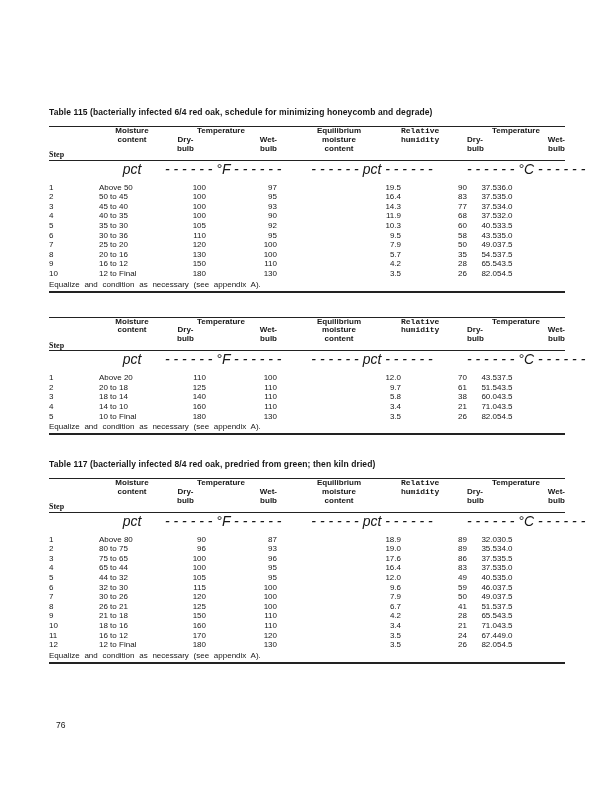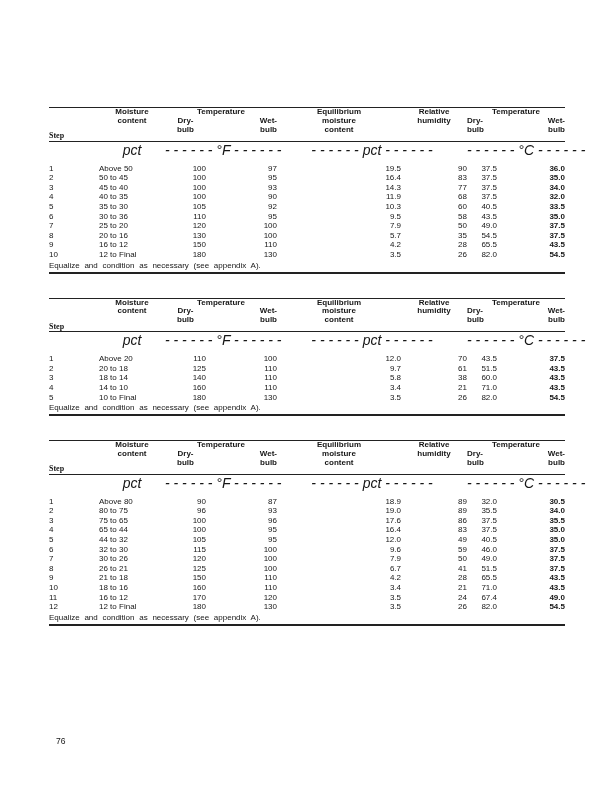--- a/index.html
+++ b/index.html
@@ -27,59 +27,203 @@
   col.w4{width:124px} col.w5{width:66px} col.w6{width:30px} col.w7{width:68px}
 
   
   thead th { font-weight:bold; font-size:8px; line-height:8.8px; white-space:nowrap; }
   thead tr.hr1 th { border-top:1.5px solid #222; }
   thead .hb { border-bottom:1.5px solid #222; }
   th.grp { text-align:center; vertical-align:top; padding-top:2.5px; }
   th.h-step { vertical-align:bottom; text-align:left; padding-bottom:1px;font-family:Liberation Serif, serif; }
   th.h-moist { vertical-align:top; text-align:center; padding-top:11.5px; }
   th.h-emc { vertical-align:top; text-align:center; padding-top:2.5px; }
-  th.h-rh { vertical-align:top; text-align:center; padding-top:11.5px; }
+  th.h-rh { vertical-align:top; text-align:left; padding-top:11.5px;font-family:Liberation Mono, monospace; }
   tr.hr2 th { vertical-align:top; height:24px; }
   th.h-dryf { text-align:center; }
   th.h-wetf { text-align:right; padding-right:4px; }
   th.h-dryc { text-align:left; }
   th.h-wetc { text-align:right; padding-right:3px; }
 
   
   tr.units td { font-style:italic; font-size:14px; line-height:8.8px;
                 padding:4px 0 9px 0; text-align:center; white-space:nowrap; }
 
   
   tr.data td { font-size:8px; line-height:9.6px; white-space:nowrap; }
   td.c0 { text-align:left; }
   td.c1 { text-align:left; padding-left:8px; }
   td.c2 { text-align:right; padding-right:3px; }
   td.c3 { text-align:right; padding-right:4px; }
   td.c4 { text-align:right; padding-right:4px; }
   td.c5 { text-align:right; padding-right:2px; }
   td.c6 { text-align:right; padding-right:8px; }
-  td.c7 { text-align:right; padding-right:3px;font-weight:bold; }
+  td.c7 { text-align:left; padding-right:3px; }
 
   
   tr.note td {
     text-align:left; font-size:8px; line-height:9px;
     padding:1px 0 2px 0; border-bottom:2px solid #222;
     word-spacing:2.5px;
   }
 
   .page-num {
-    position:absolute; left:56px; top:736px;
+    position:absolute; left:56px; top:720px;
     font-size:8.5px; font-weight:normal;
   }
 </style>
 </head>
 <body>
 
 <div class="content">
   <div id="tables-host">
+  <section class="tbl-block">
+    <h2 class="tbl-title">Table 115 (bacterially infected 6/4 red oak, schedule for minimizing honeycomb and degrade)</h2>
+    <table class="sched">
+      <colgroup>
+        <col class="w0">
+            <col class="w1">
+            <col class="w2">
+            <col class="w3">
+        <col class="w4">
+            <col class="w5">
+            <col class="w6">
+            <col class="w7">
+      </colgroup>
+      <thead>
+        <tr class="hr1">
+          <th rowspan="2" class="h-step hb">Step</th>
+          <th rowspan="2" class="h-moist hb"><span>Moisture</span><br><span>content</span></th>
+          <th colspan="2" class="grp">Temperature</th>
+          <th rowspan="2" class="h-emc hb"><span>Equilibrium</span><br><span>moisture</span><br><span>content</span></th>
+          <th rowspan="2" class="h-rh hb"><span>Relative</span><br><span>humidity</span></th>
+          <th colspan="2" class="grp">Temperature</th>
+        </tr>
+        <tr class="hr2">
+          <th class="h-dryf hb"><span>Dry-</span><br><span>bulb</span></th>
+          <th class="h-wetf hb"><span>Wet-</span><br><span>bulb</span></th>
+          <th class="h-dryc hb"><span>Dry-</span><br><span>bulb</span></th>
+          <th class="h-wetc hb"><span>Wet-</span><br><span>bulb</span></th>
+        </tr>
+      </thead>
+      <tbody>
+        <tr class="units">
+          <td></td>
+          <td>pct</td>
+          <td colspan="2">- - - - - - °F - - - - - -</td>
+          <td colspan="2">- - - - - - pct - - - - - -</td>
+          <td colspan="2">- - - - - - °C - - - - - -</td>
+        </tr>
+        <tr class="data">
+              <td class="c0">1</td>
+              <td class="c1">Above 50</td>
+              <td class="c2">100</td>
+              <td class="c3">97</td>
+              <td class="c4">19.5</td>
+              <td class="c5">90</td>
+              <td class="c6">37.5</td>
+              <td class="c7">36.0</td>
+            </tr>
+            <tr class="data">
+              <td class="c0">2</td>
+              <td class="c1">50 to 45</td>
+              <td class="c2">100</td>
+              <td class="c3">95</td>
+              <td class="c4">16.4</td>
+              <td class="c5">83</td>
+              <td class="c6">37.5</td>
+              <td class="c7">35.0</td>
+            </tr>
+            <tr class="data">
+              <td class="c0">3</td>
+              <td class="c1">45 to 40</td>
+              <td class="c2">100</td>
+              <td class="c3">93</td>
+              <td class="c4">14.3</td>
+              <td class="c5">77</td>
+              <td class="c6">37.5</td>
+              <td class="c7">34.0</td>
+            </tr>
+            <tr class="data">
+              <td class="c0">4</td>
+              <td class="c1">40 to 35</td>
+              <td class="c2">100</td>
+              <td class="c3">90</td>
+              <td class="c4">11.9</td>
+              <td class="c5">68</td>
+              <td class="c6">37.5</td>
+              <td class="c7">32.0</td>
+            </tr>
+            <tr class="data">
+              <td class="c0">5</td>
+              <td class="c1">35 to 30</td>
+              <td class="c2">105</td>
+              <td class="c3">92</td>
+              <td class="c4">10.3</td>
+              <td class="c5">60</td>
+              <td class="c6">40.5</td>
+              <td class="c7">33.5</td>
+            </tr>
+            <tr class="data">
+              <td class="c0">6</td>
+              <td class="c1">30 to 36</td>
+              <td class="c2">110</td>
+              <td class="c3">95</td>
+              <td class="c4">9.5</td>
+              <td class="c5">58</td>
+              <td class="c6">43.5</td>
+              <td class="c7">35.0</td>
+            </tr>
+            <tr class="data">
+              <td class="c0">7</td>
+              <td class="c1">25 to 20</td>
+              <td class="c2">120</td>
+              <td class="c3">100</td>
+              <td class="c4">7.9</td>
+              <td class="c5">50</td>
+              <td class="c6">49.0</td>
+              <td class="c7">37.5</td>
+            </tr>
+            <tr class="data">
+              <td class="c0">8</td>
+              <td class="c1">20 to 16</td>
+              <td class="c2">130</td>
+              <td class="c3">100</td>
+              <td class="c4">5.7</td>
+              <td class="c5">35</td>
+              <td class="c6">54.5</td>
+              <td class="c7">37.5</td>
+            </tr>
+            <tr class="data">
+              <td class="c0">9</td>
+              <td class="c1">16 to 12</td>
+              <td class="c2">150</td>
+              <td class="c3">110</td>
+              <td class="c4">4.2</td>
+              <td class="c5">28</td>
+              <td class="c6">65.5</td>
+              <td class="c7">43.5</td>
+            </tr>
+            <tr class="data">
+              <td class="c0">10</td>
+              <td class="c1">12 to Final</td>
+              <td class="c2">180</td>
+              <td class="c3">130</td>
+              <td class="c4">3.5</td>
+              <td class="c5">26</td>
+              <td class="c6">82.0</td>
+              <td class="c7">54.5</td>
+            </tr>
+            <tr class="note">
+          <td colspan="8">Equalize and condition as necessary (see appendix A).</td>
+        </tr>
+      </tbody>
+    </table>
+  </section>
+
   <section class="tbl-block">
     <table class="sched">
       <colgroup>
         <col class="w0">
             <col class="w1">
             <col class="w2">
             <col class="w3">
         <col class="w4">
             <col class="w5">
             <col class="w6">
@@ -104,126 +248,77 @@
       <tbody>
         <tr class="units">
           <td></td>
           <td>pct</td>
           <td colspan="2">- - - - - - °F - - - - - -</td>
           <td colspan="2">- - - - - - pct - - - - - -</td>
           <td colspan="2">- - - - - - °C - - - - - -</td>
         </tr>
         <tr class="data">
               <td class="c0">1</td>
-              <td class="c1">Above 50</td>
-              <td class="c2">100</td>
-              <td class="c3">97</td>
-              <td class="c4">19.5</td>
-              <td class="c5">90</td>
-              <td class="c6">37.5</td>
-              <td class="c7">36.0</td>
+              <td class="c1">Above 20</td>
+              <td class="c2">110</td>
+              <td class="c3">100</td>
+              <td class="c4">12.0</td>
+              <td class="c5">70</td>
+              <td class="c6">43.5</td>
+              <td class="c7">37.5</td>
             </tr>
             <tr class="data">
               <td class="c0">2</td>
-              <td class="c1">50 to 45</td>
-              <td class="c2">100</td>
-              <td class="c3">95</td>
-              <td class="c4">16.4</td>
-              <td class="c5">83</td>
-              <td class="c6">37.5</td>
-              <td class="c7">35.0</td>
+              <td class="c1">20 to 18</td>
+              <td class="c2">125</td>
+              <td class="c3">110</td>
+              <td class="c4">9.7</td>
+              <td class="c5">61</td>
+              <td class="c6">51.5</td>
+              <td class="c7">43.5</td>
             </tr>
             <tr class="data">
               <td class="c0">3</td>
-              <td class="c1">45 to 40</td>
-              <td class="c2">100</td>
-              <td class="c3">93</td>
-              <td class="c4">14.3</td>
-              <td class="c5">77</td>
-              <td class="c6">37.5</td>
-              <td class="c7">34.0</td>
+              <td class="c1">18 to 14</td>
+              <td class="c2">140</td>
+              <td class="c3">110</td>
+              <td class="c4">5.8</td>
+              <td class="c5">38</td>
+              <td class="c6">60.0</td>
+              <td class="c7">43.5</td>
             </tr>
             <tr class="data">
               <td class="c0">4</td>
-              <td class="c1">40 to 35</td>
-              <td class="c2">100</td>
-              <td class="c3">90</td>
-              <td class="c4">11.9</td>
-              <td class="c5">68</td>
-              <td class="c6">37.5</td>
-              <td class="c7">32.0</td>
+              <td class="c1">14 to 10</td>
+              <td class="c2">160</td>
+              <td class="c3">110</td>
+              <td class="c4">3.4</td>
+              <td class="c5">21</td>
+              <td class="c6">71.0</td>
+              <td class="c7">43.5</td>
             </tr>
             <tr class="data">
               <td class="c0">5</td>
-              <td class="c1">35 to 30</td>
-              <td class="c2">105</td>
-              <td class="c3">92</td>
-              <td class="c4">10.3</td>
-              <td class="c5">60</td>
-              <td class="c6">40.5</td>
-              <td class="c7">33.5</td>
-            </tr>
-            <tr class="data">
-              <td class="c0">6</td>
-              <td class="c1">30 to 36</td>
-              <td class="c2">110</td>
-              <td class="c3">95</td>
-              <td class="c4">9.5</td>
-              <td class="c5">58</td>
-              <td class="c6">43.5</td>
-              <td class="c7">35.0</td>
-            </tr>
-            <tr class="data">
-              <td class="c0">7</td>
-              <td class="c1">25 to 20</td>
-              <td class="c2">120</td>
-              <td class="c3">100</td>
-              <td class="c4">7.9</td>
-              <td class="c5">50</td>
-              <td class="c6">49.0</td>
-              <td class="c7">37.5</td>
-            </tr>
-            <tr class="data">
-              <td class="c0">8</td>
-              <td class="c1">20 to 16</td>
-              <td class="c2">130</td>
-              <td class="c3">100</td>
-              <td class="c4">5.7</td>
-              <td class="c5">35</td>
-              <td class="c6">54.5</td>
-              <td class="c7">37.5</td>
-            </tr>
-            <tr class="data">
-              <td class="c0">9</td>
-              <td class="c1">16 to 12</td>
-              <td class="c2">150</td>
-              <td class="c3">110</td>
-              <td class="c4">4.2</td>
-              <td class="c5">28</td>
-              <td class="c6">65.5</td>
-              <td class="c7">43.5</td>
-            </tr>
-            <tr class="data">
-              <td class="c0">10</td>
-              <td class="c1">12 to Final</td>
+              <td class="c1">10 to Final</td>
               <td class="c2">180</td>
               <td class="c3">130</td>
               <td class="c4">3.5</td>
               <td class="c5">26</td>
               <td class="c6">82.0</td>
               <td class="c7">54.5</td>
             </tr>
             <tr class="note">
           <td colspan="8">Equalize and condition as necessary (see appendix A).</td>
         </tr>
       </tbody>
     </table>
   </section>
 
   <section class="tbl-block">
+    <h2 class="tbl-title">Table 117 (bacterially infected 8/4 red oak, predried from green; then kiln dried)</h2>
     <table class="sched">
       <colgroup>
         <col class="w0">
             <col class="w1">
             <col class="w2">
             <col class="w3">
         <col class="w4">
             <col class="w5">
             <col class="w6">
             <col class="w7">
@@ -247,113 +342,20 @@
       <tbody>
         <tr class="units">
           <td></td>
           <td>pct</td>
           <td colspan="2">- - - - - - °F - - - - - -</td>
           <td colspan="2">- - - - - - pct - - - - - -</td>
           <td colspan="2">- - - - - - °C - - - - - -</td>
         </tr>
         <tr class="data">
               <td class="c0">1</td>
-              <td class="c1">Above 20</td>
-              <td class="c2">110</td>
-              <td class="c3">100</td>
-              <td class="c4">12.0</td>
-              <td class="c5">70</td>
-              <td class="c6">43.5</td>
-              <td class="c7">37.5</td>
-            </tr>
-            <tr class="data">
-              <td class="c0">2</td>
-              <td class="c1">20 to 18</td>
-              <td class="c2">125</td>
-              <td class="c3">110</td>
-              <td class="c4">9.7</td>
-              <td class="c5">61</td>
-              <td class="c6">51.5</td>
-              <td class="c7">43.5</td>
-            </tr>
-            <tr class="data">
-              <td class="c0">3</td>
-              <td class="c1">18 to 14</td>
-              <td class="c2">140</td>
-              <td class="c3">110</td>
-              <td class="c4">5.8</td>
-              <td class="c5">38</td>
-              <td class="c6">60.0</td>
-              <td class="c7">43.5</td>
-            </tr>
-            <tr class="data">
-              <td class="c0">4</td>
-              <td class="c1">14 to 10</td>
-              <td class="c2">160</td>
-              <td class="c3">110</td>
-              <td class="c4">3.4</td>
-              <td class="c5">21</td>
-              <td class="c6">71.0</td>
-              <td class="c7">43.5</td>
-            </tr>
-            <tr class="data">
-              <td class="c0">5</td>
-              <td class="c1">10 to Final</td>
-              <td class="c2">180</td>
-              <td class="c3">130</td>
-              <td class="c4">3.5</td>
-              <td class="c5">26</td>
-              <td class="c6">82.0</td>
-              <td class="c7">54.5</td>
-            </tr>
-            <tr class="note">
-          <td colspan="8">Equalize and condition as necessary (see appendix A).</td>
-        </tr>
-      </tbody>
-    </table>
-  </section>
-
-  <section class="tbl-block">
-    <table class="sched">
-      <colgroup>
-        <col class="w0">
-            <col class="w1">
-            <col class="w2">
-            <col class="w3">
-        <col class="w4">
-            <col class="w5">
-            <col class="w6">
-            <col class="w7">
-      </colgroup>
-      <thead>
-        <tr class="hr1">
-          <th rowspan="2" class="h-step hb">Step</th>
-          <th rowspan="2" class="h-moist hb"><span>Moisture</span><br><span>content</span></th>
-          <th colspan="2" class="grp">Temperature</th>
-          <th rowspan="2" class="h-emc hb"><span>Equilibrium</span><br><span>moisture</span><br><span>content</span></th>
-          <th rowspan="2" class="h-rh hb"><span>Relative</span><br><span>humidity</span></th>
-          <th colspan="2" class="grp">Temperature</th>
-        </tr>
-        <tr class="hr2">
-          <th class="h-dryf hb"><span>Dry-</span><br><span>bulb</span></th>
-          <th class="h-wetf hb"><span>Wet-</span><br><span>bulb</span></th>
-          <th class="h-dryc hb"><span>Dry-</span><br><span>bulb</span></th>
-          <th class="h-wetc hb"><span>Wet-</span><br><span>bulb</span></th>
-        </tr>
-      </thead>
-      <tbody>
-        <tr class="units">
-          <td></td>
-          <td>pct</td>
-          <td colspan="2">- - - - - - °F - - - - - -</td>
-          <td colspan="2">- - - - - - pct - - - - - -</td>
-          <td colspan="2">- - - - - - °C - - - - - -</td>
-        </tr>
-        <tr class="data">
-              <td class="c0">1</td>
               <td class="c1">Above 80</td>
               <td class="c2">90</td>
               <td class="c3">87</td>
               <td class="c4">18.9</td>
               <td class="c5">89</td>
               <td class="c6">32.0</td>
               <td class="c7">30.5</td>
             </tr>
             <tr class="data">
               <td class="c0">2</td>

